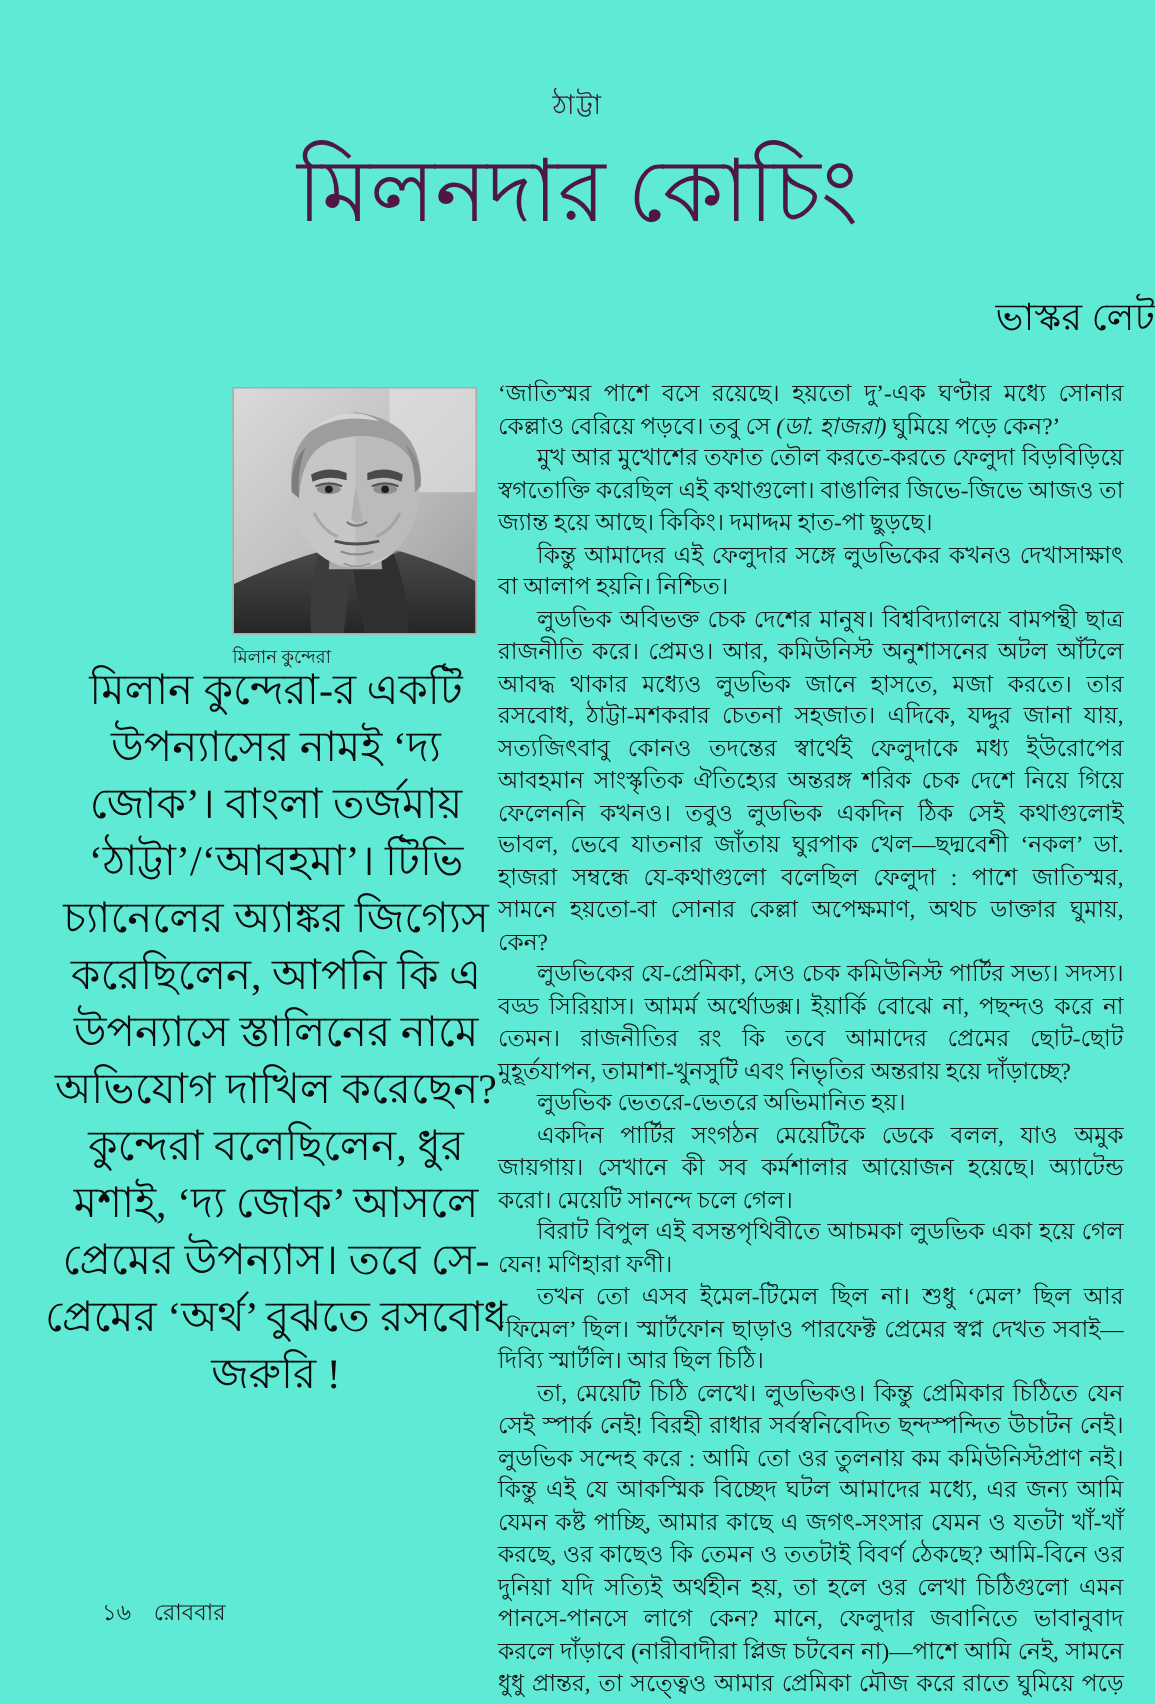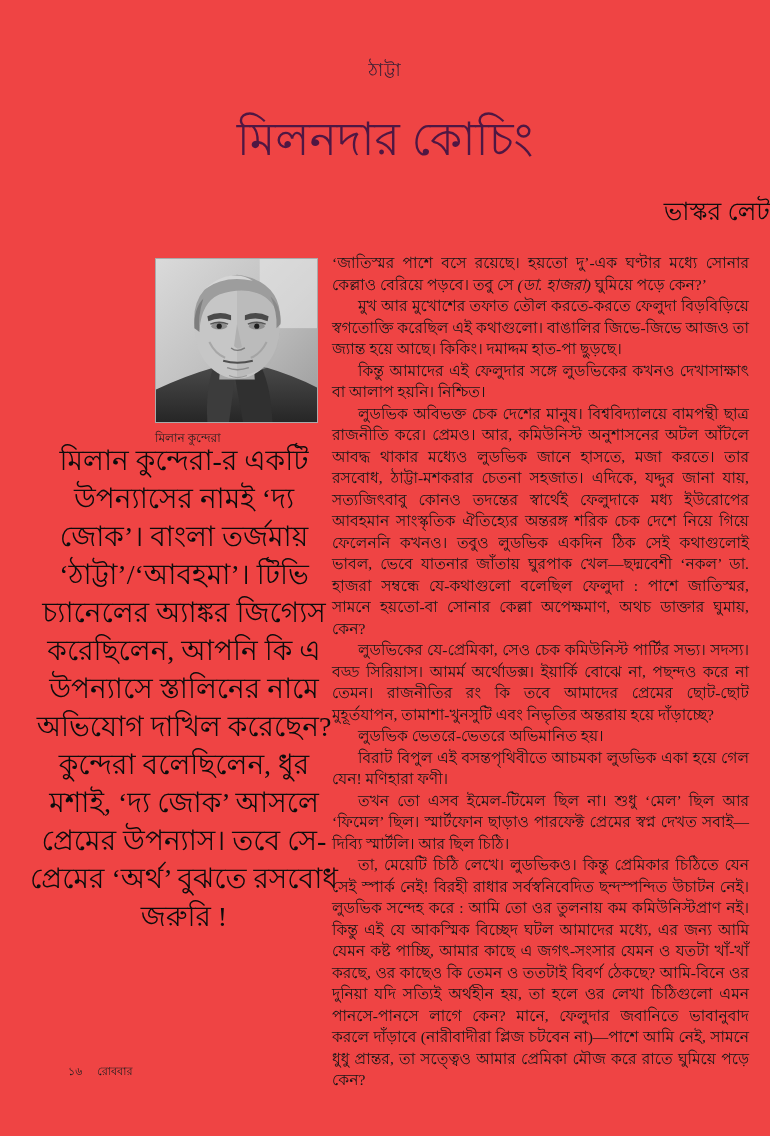--- a/index.html
+++ b/index.html
@@ -1,28 +1,28 @@
 <!DOCTYPE html>
 <html lang="bn"><head>
 <meta charset="utf-8">
 <style>
   html,body{margin:0;padding:0;background:#888;}
   .page{
     position:relative;width:770px;height:1136px;margin:0 auto;
-    background:#ef4444;overflow:hidden;
+    background:#5eead4;overflow:hidden;
     font-family:"Liberation Serif","DejaVu Serif",serif;
     color:#161616;
   }
   .kicker{
     position:absolute;top:56px;left:0;right:0;text-align:center;
     font-size:18px;letter-spacing:1px;color:#3b2034;
   }
   .title{
-    position:absolute;top:80px;left:0;right:0;margin:12px;text-align:center;
-    font-size:46px;line-height:96px;font-weight:normal;color:#4f1743;
+    position:absolute;top:80px;left:0;right:0;margin:0;text-align:center;
+    font-size:58px;line-height:96px;font-weight:normal;color:#4f1743;
   }
   .author{
     position:absolute;top:192px;left:0;right:0;text-align:right;
     font-size:25px;color:#0d0d0d;
   }
   .photo{
     position:absolute;left:155px;top:258px;width:163px;height:165px;margin:0;
     border:1px solid #aaa;box-sizing:border-box;background:#c4c4c4;
   }
   .photo svg{display:block;width:100%;height:100%;}
@@ -34,21 +34,21 @@
     position:absolute;left:30px;top:442px;width:308px;
     text-align:center;font-size:28px;line-height:38px;color:#0c0c0c;
   }
   .body-col{
     position:absolute;left:332px;top:252px;width:417px;
     font-size:15.5px;line-height:21.5px;text-align:justify;color:#161616;
   }
   .body-col p{margin:0;text-indent:26px;}
   .body-col p.first{text-indent:0;}
   .footer{
-    position:absolute;left:68px;top:1063px;font-size:11px;color:#1d1d1d;
+    position:absolute;left:68px;top:1063px;font-size:15px;color:#1d1d1d;
     white-space:nowrap;
   }
   .footer .mag{margin-left:15px;}
   i{font-style:italic;}
 </style>
 </head>
 <body>
 
 <div class="page">
 
@@ -114,20 +114,21 @@
 
   <div class="pullquote">মিলান কুন্দেরা-র একটি উপন্যাসের নামই ‘দ্য জোক’। বাংলা তর্জমায় ‘ঠাট্টা’/‘আবহমা’। টিভি চ্যানেলের অ্যাঙ্কর জিগ্যেস করেছিলেন, আপনি কি এ উপন্যাসে স্তালিনের নামে অভিযোগ দাখিল করেছেন? কুন্দেরা বলেছিলেন, ধুর মশাই, ‘দ্য জোক’ আসলে প্রেমের উপন্যাস। তবে সে-প্রেমের ‘অর্থ’ বুঝতে রসবোধ জরুরি !</div>
 
   <div class="body-col">
     <p class="para first"><span>‘জাতিস্মর পাশে বসে রয়েছে। হয়তো দু’-এক ঘণ্টার মধ্যে সোনার কেল্লাও বেরিয়ে পড়বে। তবু সে </span><i>(ডা. হাজরা)</i><span> ঘুমিয়ে পড়ে কেন?’</span></p>
     <p class="para">মুখ আর মুখোশের তফাত তৌল করতে-করতে ফেলুদা বিড়বিড়িয়ে স্বগতোক্তি করেছিল এই কথাগুলো। বাঙালির জিভে-জিভে আজও তা জ্যান্ত হয়ে আছে। কিকিং। দমাদ্দম হাত-পা ছুড়ছে।</p>
     <p class="para">কিন্তু আমাদের এই ফেলুদার সঙ্গে লুডভিকের কখনও দেখাসাক্ষাৎ বা আলাপ হয়নি। নিশ্চিত।</p>
     <p class="para">লুডভিক অবিভক্ত চেক দেশের মানুষ। বিশ্ববিদ্যালয়ে বামপন্থী ছাত্র রাজনীতি করে। প্রেমও। আর, কমিউনিস্ট অনুশাসনের অটল আঁটলে আবদ্ধ থাকার মধ্যেও লুডভিক জানে হাসতে, মজা করতে। তার রসবোধ, ঠাট্টা-মশকরার চেতনা সহজাত। এদিকে, যদ্দুর জানা যায়, সত্যজিৎবাবু কোনও তদন্তের স্বার্থেই ফেলুদাকে মধ্য ইউরোপের আবহমান সাংস্কৃতিক ঐতিহ্যের অন্তরঙ্গ শরিক চেক দেশে নিয়ে গিয়ে ফেলেননি কখনও। তবুও লুডভিক একদিন ঠিক সেই কথাগুলোই ভাবল, ভেবে যাতনার জাঁতায় ঘুরপাক খেল—ছদ্মবেশী ‘নকল’ ডা. হাজরা সম্বন্ধে যে-কথাগুলো বলেছিল ফেলুদা : পাশে জাতিস্মর, সামনে হয়তো-বা সোনার কেল্লা অপেক্ষমাণ, অথচ ডাক্তার ঘুমায়, কেন?</p>
     <p class="para">লুডভিকের যে-প্রেমিকা, সেও চেক কমিউনিস্ট পার্টির সভ্য। সদস্য। বড্ড সিরিয়াস। আমর্ম অর্থোডক্স। ইয়ার্কি বোঝে না, পছন্দও করে না তেমন। রাজনীতির রং কি তবে আমাদের প্রেমের ছোট-ছোট মুহূর্তযাপন, তামাশা-খুনসুটি এবং নিভৃতির অন্তরায় হয়ে দাঁড়াচ্ছে?</p>
     <p class="para">লুডভিক ভেতরে-ভেতরে অভিমানিত হয়।</p>
+    <p class="para">একদিন পার্টির সংগঠন মেয়েটিকে ডেকে বলল, যাও অমুক জায়গায়। সেখানে কী সব কর্মশালার আয়োজন হয়েছে। অ্যাটেন্ড করো। মেয়েটি সানন্দে চলে গেল।</p>
     <p class="para">বিরাট বিপুল এই বসন্তপৃথিবীতে আচমকা লুডভিক একা হয়ে গেল যেন! মণিহারা ফণী।</p>
     <p class="para">তখন তো এসব ইমেল-টিমেল ছিল না। শুধু ‘মেল’ ছিল আর ‘ফিমেল’ ছিল। স্মার্টফোন ছাড়াও পারফেক্ট প্রেমের স্বপ্ন দেখত সবাই—দিব্যি স্মার্টলি। আর ছিল চিঠি।</p>
     <p class="para">তা, মেয়েটি চিঠি লেখে। লুডভিকও। কিন্তু প্রেমিকার চিঠিতে যেন সেই স্পার্ক নেই! বিরহী রাধার সর্বস্বনিবেদিত ছন্দস্পন্দিত উচাটন নেই। লুডভিক সন্দেহ করে : আমি তো ওর তুলনায় কম কমিউনিস্টপ্রাণ নই। কিন্তু এই যে আকস্মিক বিচ্ছেদ ঘটল আমাদের মধ্যে, এর জন্য আমি যেমন কষ্ট পাচ্ছি, আমার কাছে এ জগৎ-সংসার যেমন ও যতটা খাঁ-খাঁ করছে, ওর কাছেও কি তেমন ও ততটাই বিবর্ণ ঠেকছে? আমি-বিনে ওর দুনিয়া যদি সত্যিই অর্থহীন হয়, তা হলে ওর লেখা চিঠিগুলো এমন পানসে-পানসে লাগে কেন? মানে, ফেলুদার জবানিতে ভাবানুবাদ করলে দাঁড়াবে (নারীবাদীরা প্লিজ চটবেন না)—পাশে আমি নেই, সামনে ধুধু প্রান্তর, তা সত্ত্বেও আমার প্রেমিকা মৌজ করে রাতে ঘুমিয়ে পড়ে কেন?</p>
 
   </div>
 
   <div class="footer">
     <span>১৬</span><span class="mag">রোববার</span>
   </div>
 

